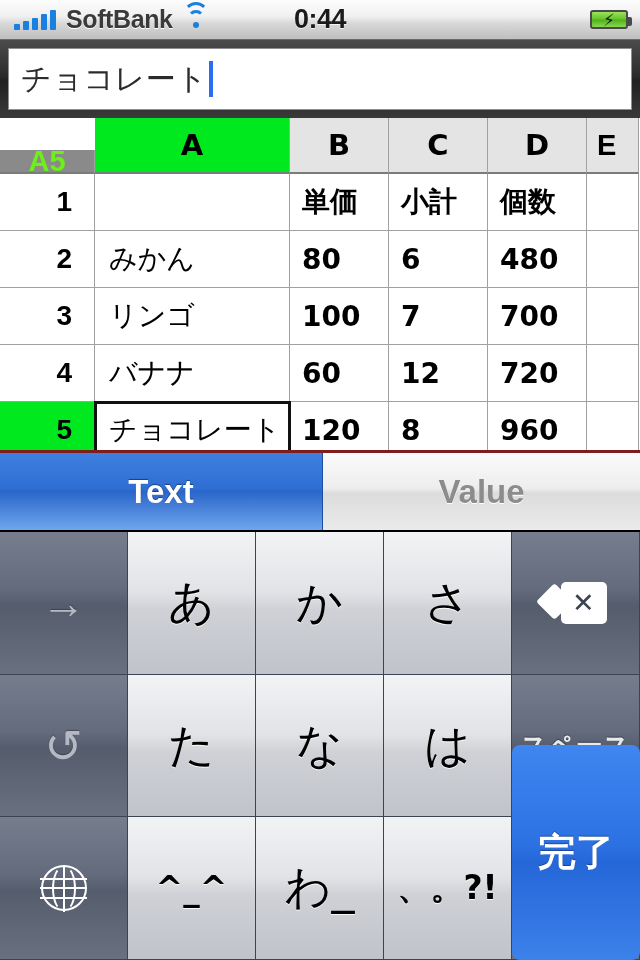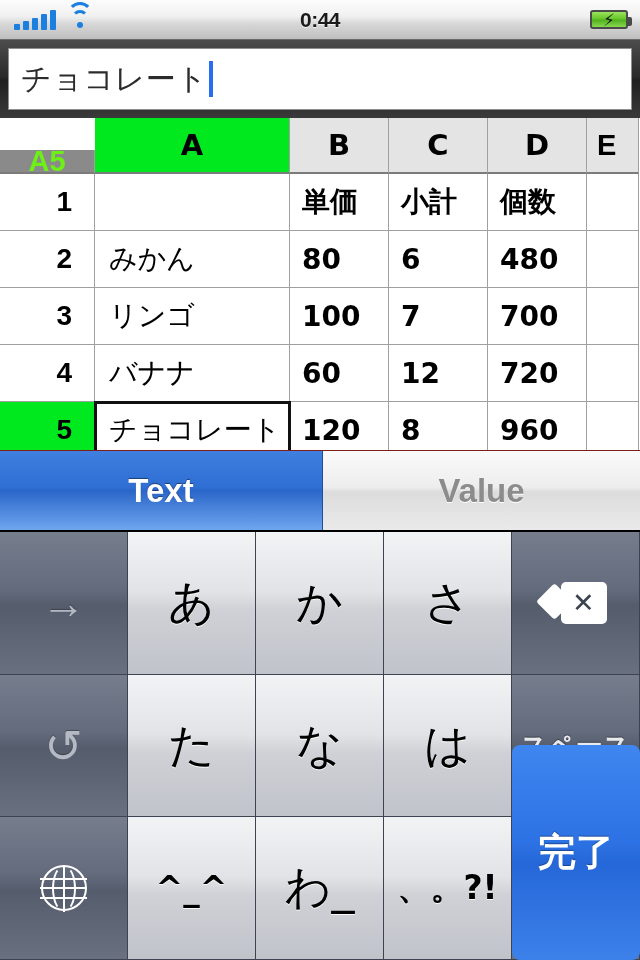--- a/index.html
+++ b/index.html
@@ -29,21 +29,21 @@
   .carrier { font-size:25px; font-weight:bold; color:#3a3a3a; letter-spacing:-.4px; text-shadow:0 1px 0 #fff; }
   .wifi { position:relative; width:27px; height:20px; }
   .wifi .arc { position:absolute; left:50%; bottom:4px; transform:translateX(-50%);
     border:3.2px solid #1b7fe0; border-bottom-color:transparent;
     border-left-color:transparent; border-right-color:transparent; border-radius:50%; }
   .wifi .a1 { width:26px; height:26px; bottom:2px; }
   .wifi .a2 { width:17px; height:17px; bottom:3px; }
   .wifi .dot { position:absolute; left:50%; bottom:2px; transform:translateX(-50%);
     width:6px; height:6px; border-radius:50%; background:#1b7fe0; }
   .sb-time { position:absolute; left:0; right:0; text-align:center;
-    font-size:21px; font-weight:bold; color:#1a1a1a; letter-spacing:-.5px; text-shadow:0 1px 0 rgba(255,255,255,.7); }
+    font-size:27px; font-weight:bold; color:#1a1a1a; letter-spacing:-.5px; text-shadow:0 1px 0 rgba(255,255,255,.7); }
   .sb-right { margin-left:auto; padding-right:12px; display:flex; align-items:center; }
   .battery { position:relative; width:38px; height:19px; border:2px solid #4a4a4a;
     border-radius:3px; background:linear-gradient(to bottom,#9be35c 0%,#63c427 48%,#4fae1c 52%,#88d94e 100%); }
   .battery:after { content:""; position:absolute; right:-6px; top:5px; width:4px; height:9px;
     background:#4a4a4a; border-radius:0 2px 2px 0; }
   .bolt { position:absolute; left:50%; top:50%; transform:translate(-50%,-50%);
     font-size:17px; color:#111; line-height:1; }
 
   
   .searchbar {
@@ -81,21 +81,21 @@
     border-bottom:2px solid #7b7b7b; }
   .hdr-corner { background:#8a8a8a; color:#6cf018; font-weight:bold; font-size:29px;
     justify-content:center; padding:0; border-bottom:2px solid #7b7b7b;margin-top:32px; }
   .hdr-sel { background:#00e81e; color:#000; }
   .idx-sel { background:#00e81e; }
   .cell-sel { position:relative; outline:3px solid #111; outline-offset:-2px; z-index:5; background:#fff; }
   .hdr-e { justify-content:flex-start; padding-left:10px; }
 
   
   .segbar { position:absolute; top:450px; left:0; width:640px; height:82px;
-    display:flex; border-top:1px solid #7f1d1d; border-bottom:2px solid #000; }
+    display:flex; border-top:3px solid #7f1d1d; border-bottom:2px solid #000; }
   .seg { flex:1; display:flex; align-items:center; justify-content:center;
     font-size:33px; font-weight:bold; }
   .seg.on { background:linear-gradient(to bottom,#3f7fdf 0%,#2f6fd4 46%,#2a66c9 50%,#6fa6ef 100%);
     color:#fff; flex:0 0 323px; text-shadow:0 -1px 1px rgba(0,0,0,.45);
     border-right:1px solid #1b4e9e; }
   .seg.off { background:linear-gradient(to bottom,#fbfbfb 0%,#ededed 46%,#dcdcdc 52%,#eaeaea 100%);
     color:#8c8c8c; text-shadow:0 1px 0 #fff; }
 
   
   .keyboard { position:absolute; top:532px; left:0; width:640px; height:428px;
@@ -151,20 +151,21 @@
 
   <div class="statusbar">
     <div class="sb-left">
       <span class="signal">
         <i></i>
           <i></i>
           <i></i>
           <i></i>
           <i></i>
       </span>
+      <span class="carrier">SoftBank</span>
       <span class="wifi">
         <span class="arc a1"></span>
           <span class="arc a2"></span>
           <span class="dot"></span>
       </span>
     </div>
     <div class="sb-time">0:44</div>
     <div class="sb-right">
       <span class="battery">
         <span class="bolt">⚡</span>

